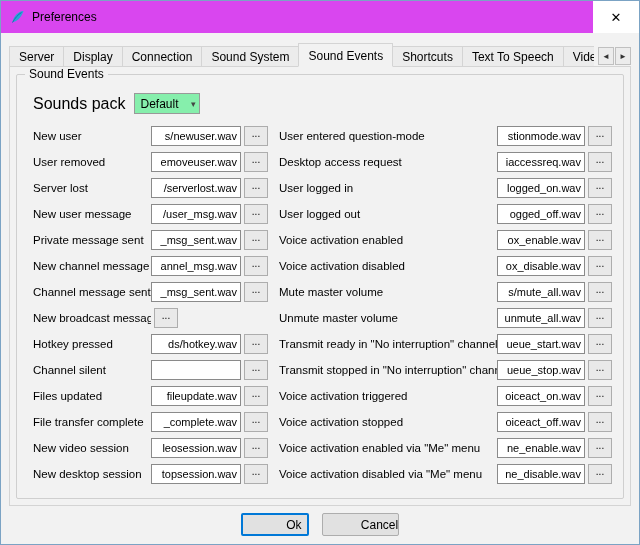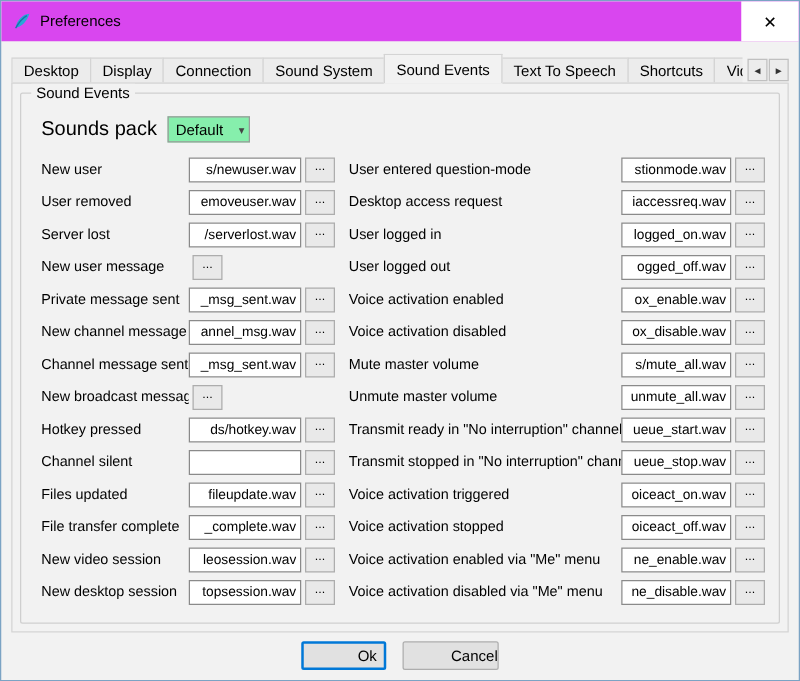--- a/index.html
+++ b/index.html
@@ -115,27 +115,27 @@
     <span class="title-text">Preferences</span>
     <button class="close-btn">
       <span>✕</span>
     </button>
   </div>
 
   <div class="content">
 
     <div class="tabbar">
       <div class="tabs-clip">
-        <div class="tab">Desktop</div>
+        <div class="tab">Server</div>
         <div class="tab">Display</div>
         <div class="tab">Connection</div>
         <div class="tab">Sound System</div>
         <div class="tab active">Sound Events</div>
+        <div class="tab">Shortcuts</div>
         <div class="tab">Text To Speech</div>
-        <div class="tab">Shortcuts</div>
         <div class="tab">Video</div>
       </div>
       <div class="tab-scrollers">
         <button class="scroller">
           <span>◄</span>
         </button>
         <button class="scroller">
           <span>►</span>
         </button>
       </div>
@@ -166,20 +166,21 @@
               <input class="inp" type="text" value="emoveuser.wav" style="">
               <button class="dots">...</button>
             </div>
             <div class="row">
               <span class="lbl">Server lost</span>
               <input class="inp" type="text" value="/serverlost.wav" style="">
               <button class="dots">...</button>
             </div>
             <div class="row">
               <span class="lbl">New user message</span>
+              <input class="inp" type="text" value="/user_msg.wav" style="">
               <button class="dots">...</button>
             </div>
             <div class="row">
               <span class="lbl">Private message sent</span>
               <input class="inp" type="text" value="_msg_sent.wav" style="">
               <button class="dots">...</button>
             </div>
             <div class="row">
               <span class="lbl">New channel message</span>
               <input class="inp" type="text" value="annel_msg.wav" style="">

